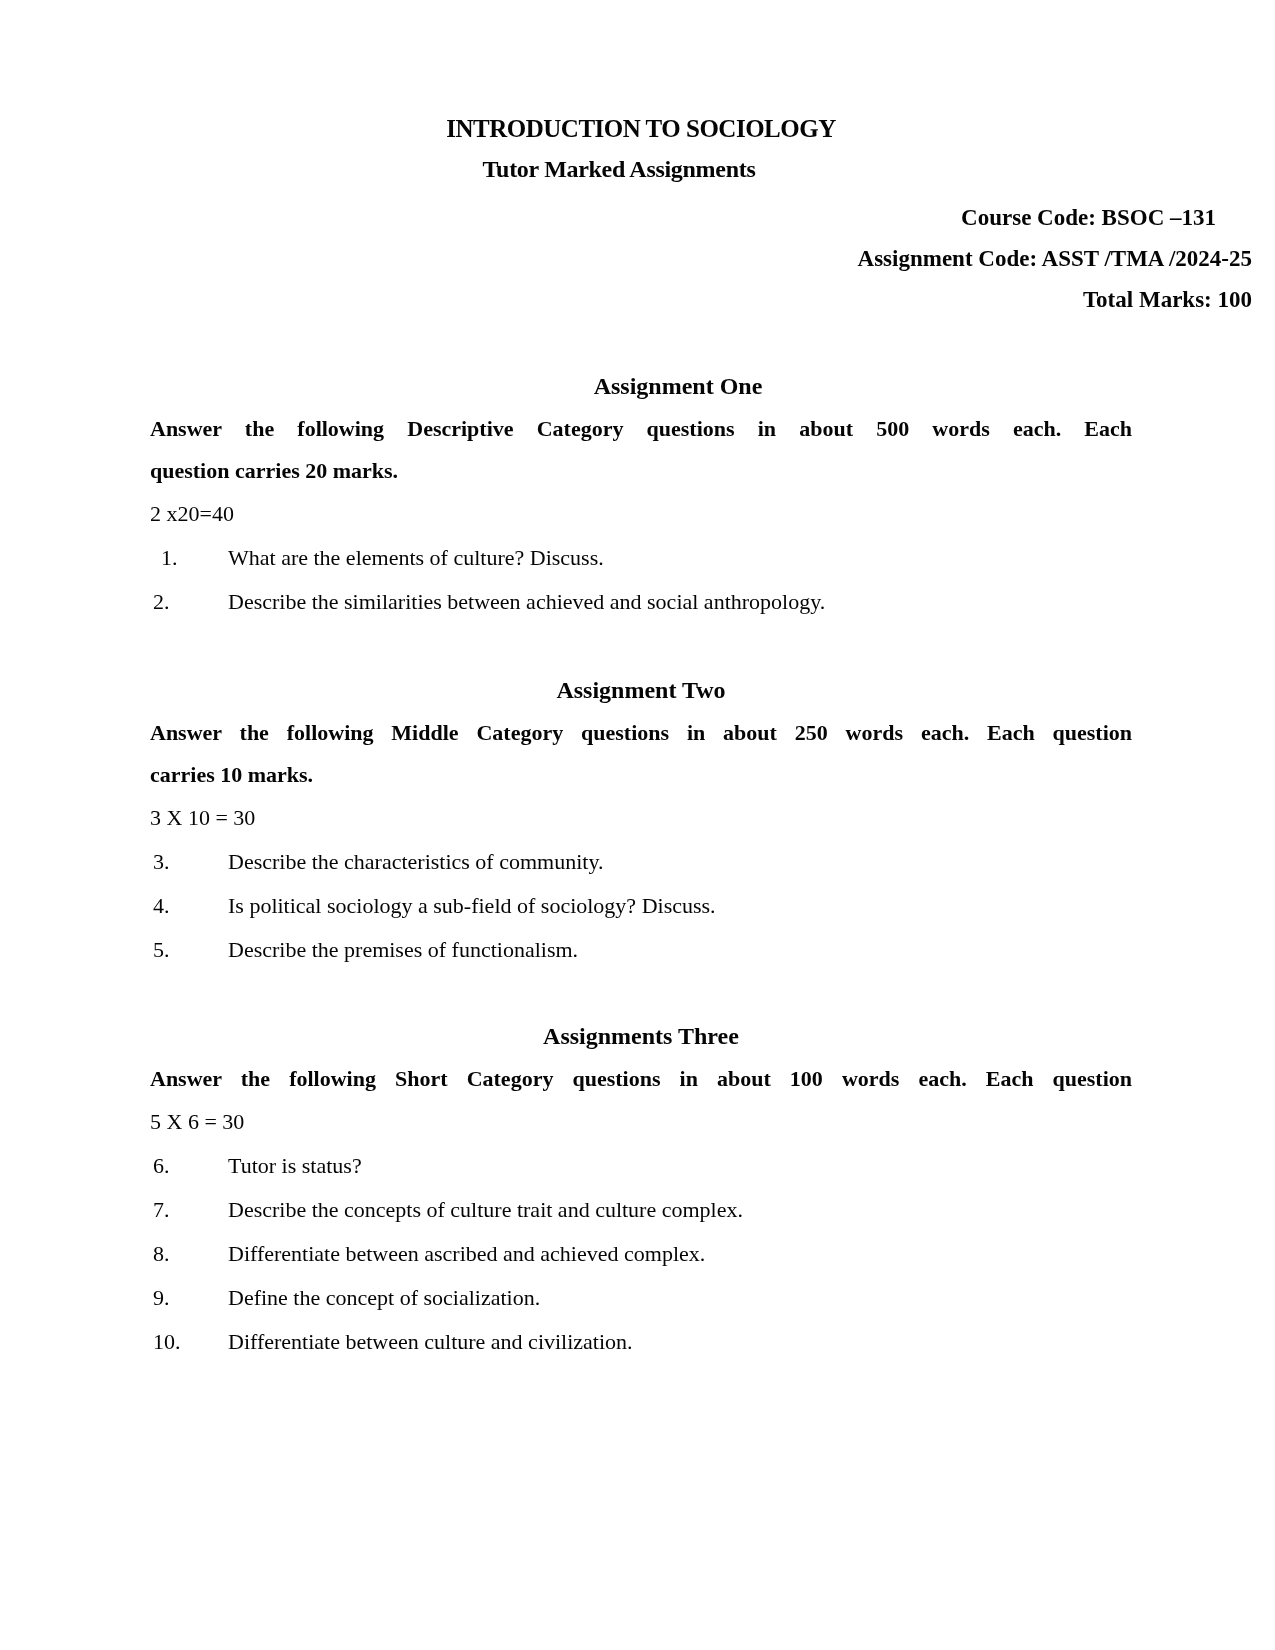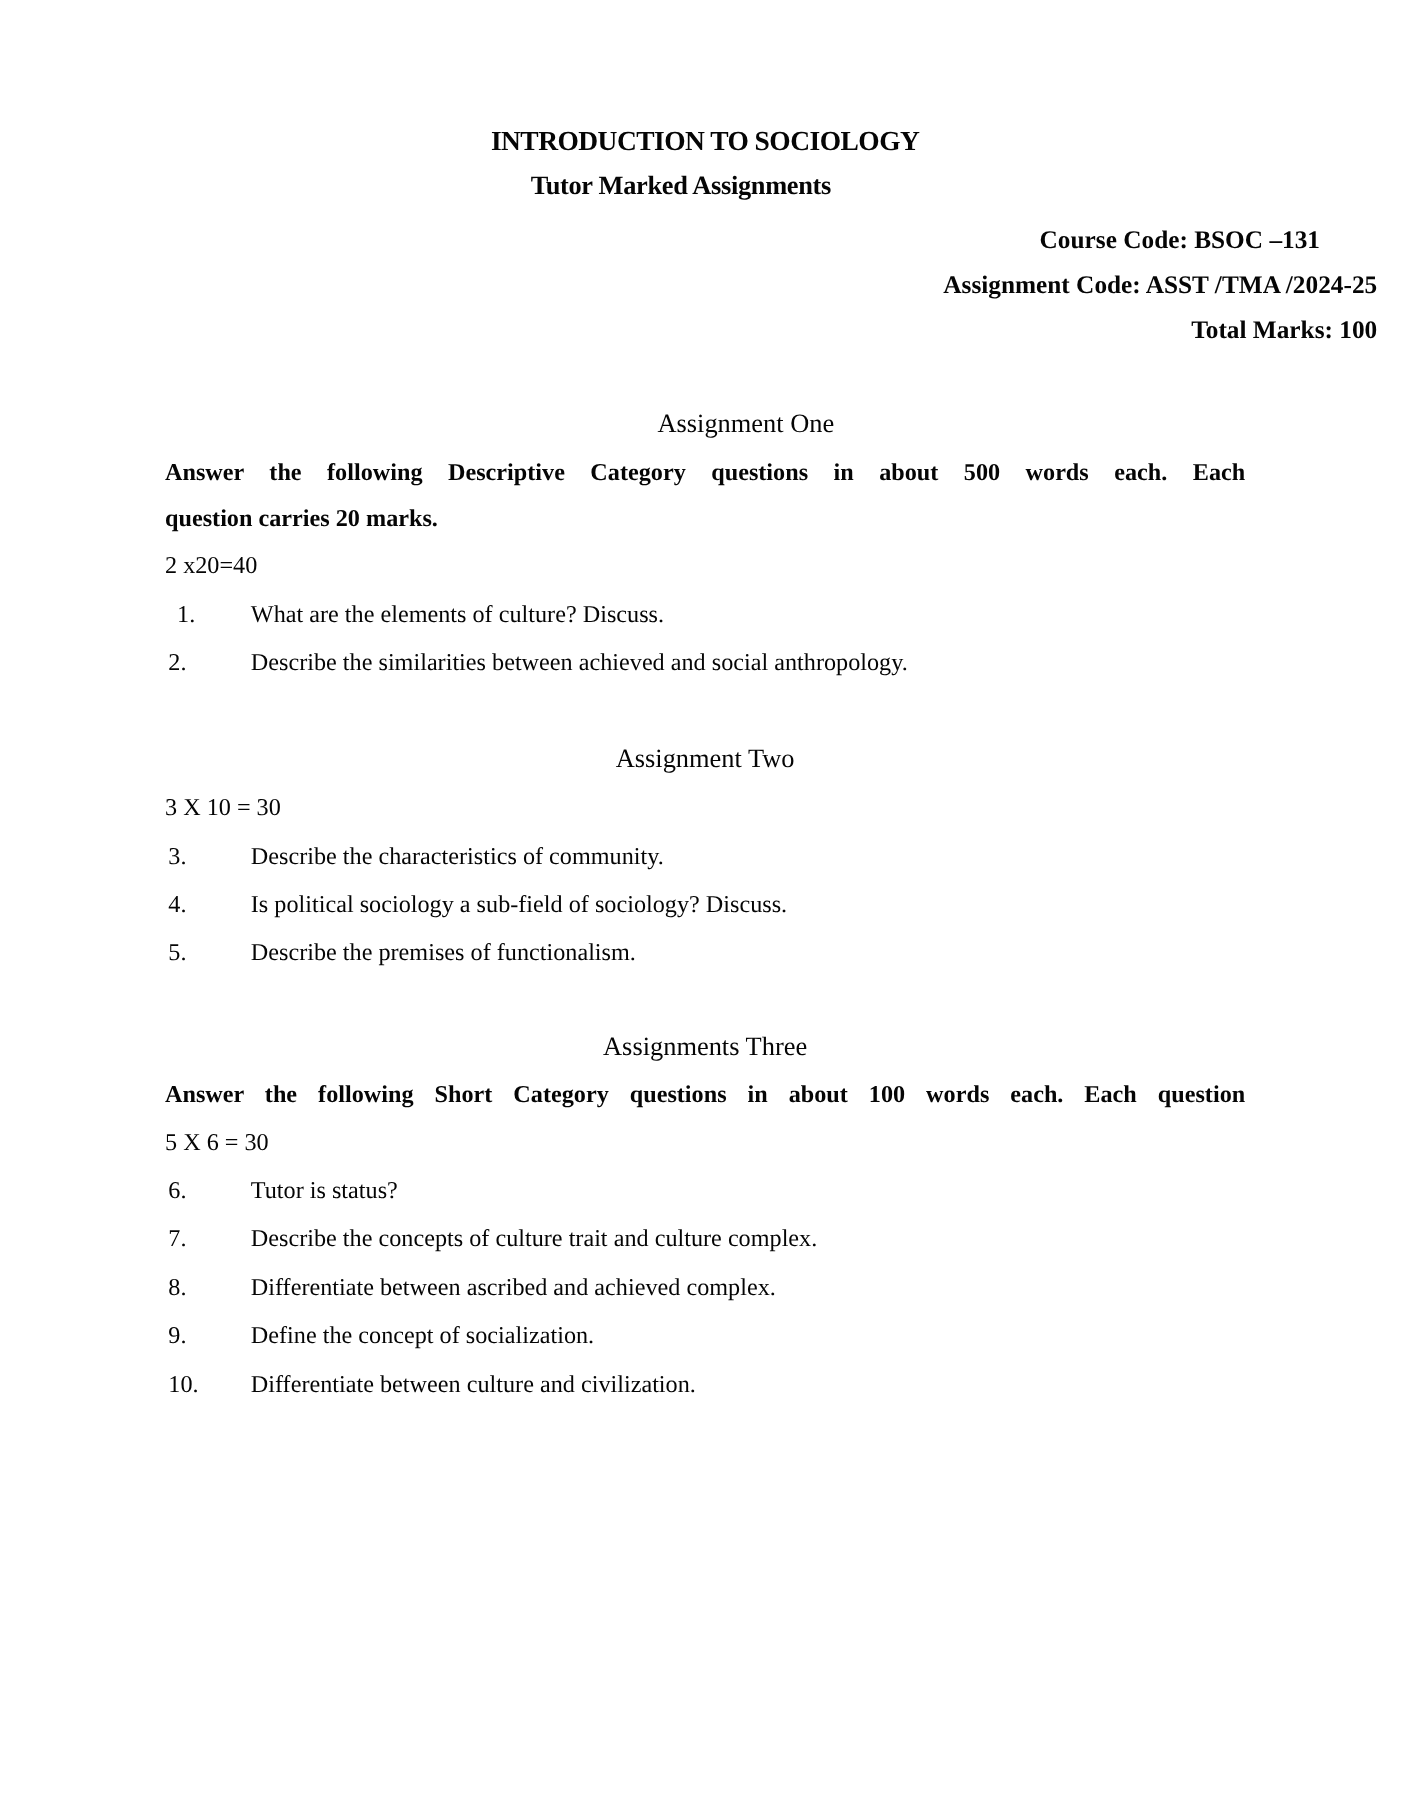--- a/index.html
+++ b/index.html
@@ -27,25 +27,25 @@
     font-size: 24px;
     letter-spacing: -0.3px;
   }
   .header-right {
     margin: 7px -120px 0 0;
     text-align: right;
     font-weight: 700;
     font-size: 23px;
     line-height: 41px;
   }
-  .hr-course { margin-right: 52px; }
+  .hr-course { margin-right: 36px; }
   .section-heading {
     margin: 44px 0 0 0;
     text-align: center;
-    font-weight: 400;
+    font-weight: 700;
     font-size: 24px;
     line-height: 44px;
   }
   .sec-1 .section-heading { position: relative; left: 37px; }
   .sec-3 .section-heading { margin-top: 42px; }
   .instructions {
     margin: 0;
     font-weight: 700;
     font-size: 22px;
     line-height: 42px;
@@ -103,20 +103,24 @@
       </li>
       <li class="question">
         <span class="q-num">2.</span>
         <span class="q-text">Describe the similarities between achieved and social anthropology.</span>
       </li>
     </ol>
   </section>
 
   <section class="assignment sec-2">
     <h2 class="section-heading">Assignment Two</h2>
+    <p class="instructions">
+      <span class="inst-l1" style="display:block">Answer the following Middle Category questions in about 250 words each. Each question</span>
+      <span class="inst-l2" style="display:block">carries 10 marks.</span>
+    </p>
     <div class="marks-line">3 X 10 = 30</div>
     <ol class="questions">
       <li class="question">
         <span class="q-num">3.</span>
         <span class="q-text">Describe the characteristics of community.</span>
       </li>
       <li class="question">
         <span class="q-num">4.</span>
         <span class="q-text">Is political sociology a sub-field of sociology? Discuss.</span>
       </li>

